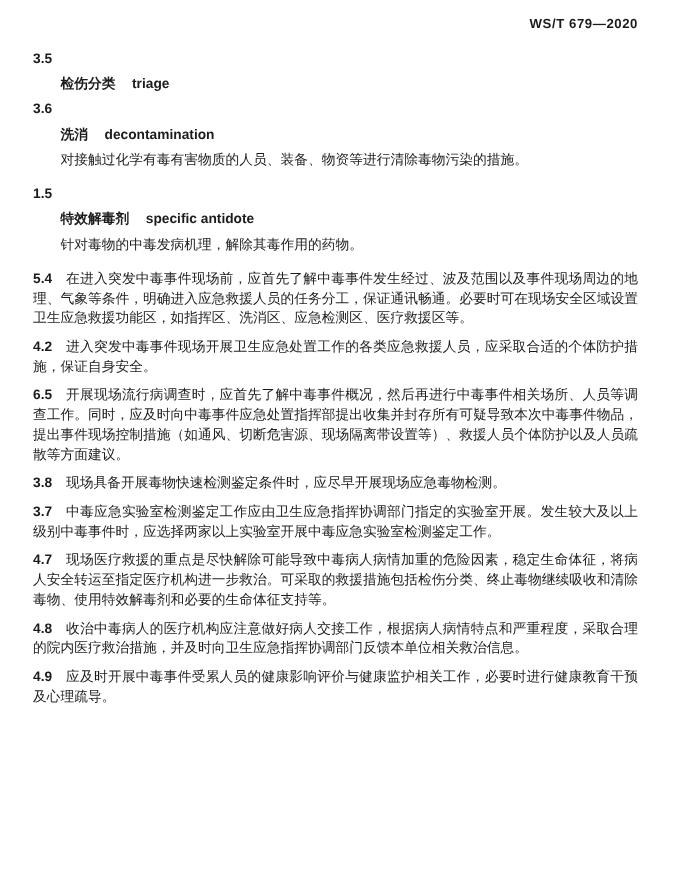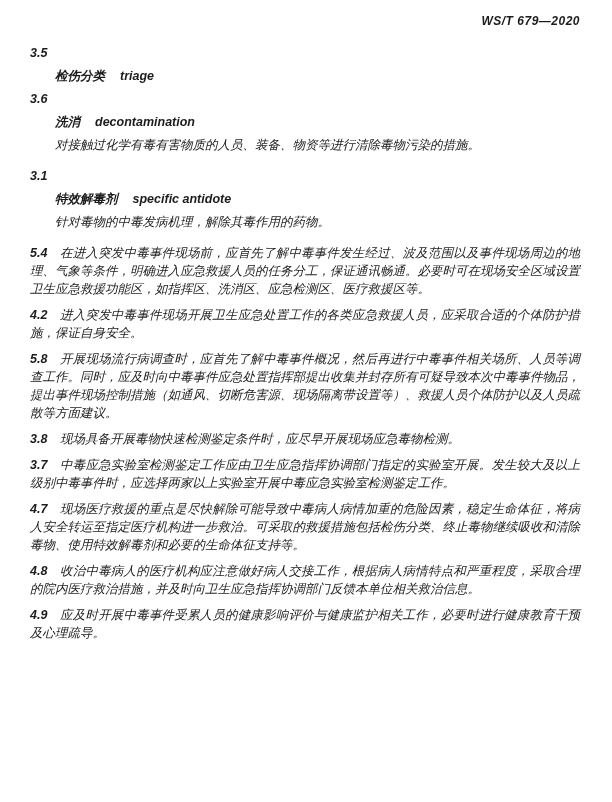--- a/index.html
+++ b/index.html
@@ -7,21 +7,20 @@
   .page {
     width: 612px;
     height: 802px;
     background: #ffffff;
     color: #1c1c1c;
     font-family: "Liberation Serif", "DejaVu Serif", serif;
     font-size: 12.5px;
     padding: 14px 32px 0 30px;
     overflow: hidden;
     position: relative;
-    font-style: italic;
   }
   .doc-header {
     text-align: right;
     font-family: "Liberation Sans", "DejaVu Sans", sans-serif;
     font-weight: 700;
     font-size: 12px;
     letter-spacing: 0.5px;
     line-height: 14px;
     margin-bottom: 16px;
   }
@@ -88,34 +87,34 @@
 
     <div class="term-entry">
       <div class="term-number">3.6</div>
       <div class="term-heading">
         <span>洗消</span><span class="term-en">decontamination</span>
       </div>
       <p class="term-definition">对接触过化学有毒有害物质的人员、装备、物资等进行清除毒物污染的措施。</p>
     </div>
 
     <div class="term-entry">
-      <div class="term-number">3.1</div>
+      <div class="term-number">1.5</div>
       <div class="term-heading">
         <span>特效解毒剂</span><span class="term-en">specific antidote</span>
       </div>
       <p class="term-definition">针对毒物的中毒发病机理，解除其毒作用的药物。</p>
     </div>
 
   </div>
 
 
   <div>
     <p class="clause"><span class="clause-num">5.4</span><span>在进入突发中毒事件现场前，应首先了解中毒事件发生经过、波及范围以及事件现场周边的地理、气象等条件，明确进入应急救援人员的任务分工，保证通讯畅通。必要时可在现场安全区域设置卫生应急救援功能区，如指挥区、洗消区、应急检测区、医疗救援区等。</span></p>
     <p class="clause"><span class="clause-num">4.2</span><span>进入突发中毒事件现场开展卫生应急处置工作的各类应急救援人员，应采取合适的个体防护措施，保证自身安全。</span></p>
-    <p class="clause"><span class="clause-num">5.8</span><span>开展现场流行病调查时，应首先了解中毒事件概况，然后再进行中毒事件相关场所、人员等调查工作。同时，应及时向中毒事件应急处置指挥部提出收集并封存所有可疑导致本次中毒事件物品，提出事件现场控制措施（如通风、切断危害源、现场隔离带设置等）、救援人员个体防护以及人员疏散等方面建议。</span></p>
+    <p class="clause"><span class="clause-num">6.5</span><span>开展现场流行病调查时，应首先了解中毒事件概况，然后再进行中毒事件相关场所、人员等调查工作。同时，应及时向中毒事件应急处置指挥部提出收集并封存所有可疑导致本次中毒事件物品，提出事件现场控制措施（如通风、切断危害源、现场隔离带设置等）、救援人员个体防护以及人员疏散等方面建议。</span></p>
     <p class="clause"><span class="clause-num">3.8</span><span>现场具备开展毒物快速检测鉴定条件时，应尽早开展现场应急毒物检测。</span></p>
     <p class="clause"><span class="clause-num">3.7</span><span>中毒应急实验室检测鉴定工作应由卫生应急指挥协调部门指定的实验室开展。发生较大及以上级别中毒事件时，应选择两家以上实验室开展中毒应急实验室检测鉴定工作。</span></p>
     <p class="clause"><span class="clause-num">4.7</span><span>现场医疗救援的重点是尽快解除可能导致中毒病人病情加重的危险因素，稳定生命体征，将病人安全转运至指定医疗机构进一步救治。可采取的救援措施包括检伤分类、终止毒物继续吸收和清除毒物、使用特效解毒剂和必要的生命体征支持等。</span></p>
     <p class="clause"><span class="clause-num">4.8</span><span>收治中毒病人的医疗机构应注意做好病人交接工作，根据病人病情特点和严重程度，采取合理的院内医疗救治措施，并及时向卫生应急指挥协调部门反馈本单位相关救治信息。</span></p>
     <p class="clause"><span class="clause-num">4.9</span><span>应及时开展中毒事件受累人员的健康影响评价与健康监护相关工作，必要时进行健康教育干预及心理疏导。</span></p>
   </div>
 
 </div>
 
 </body></html>

